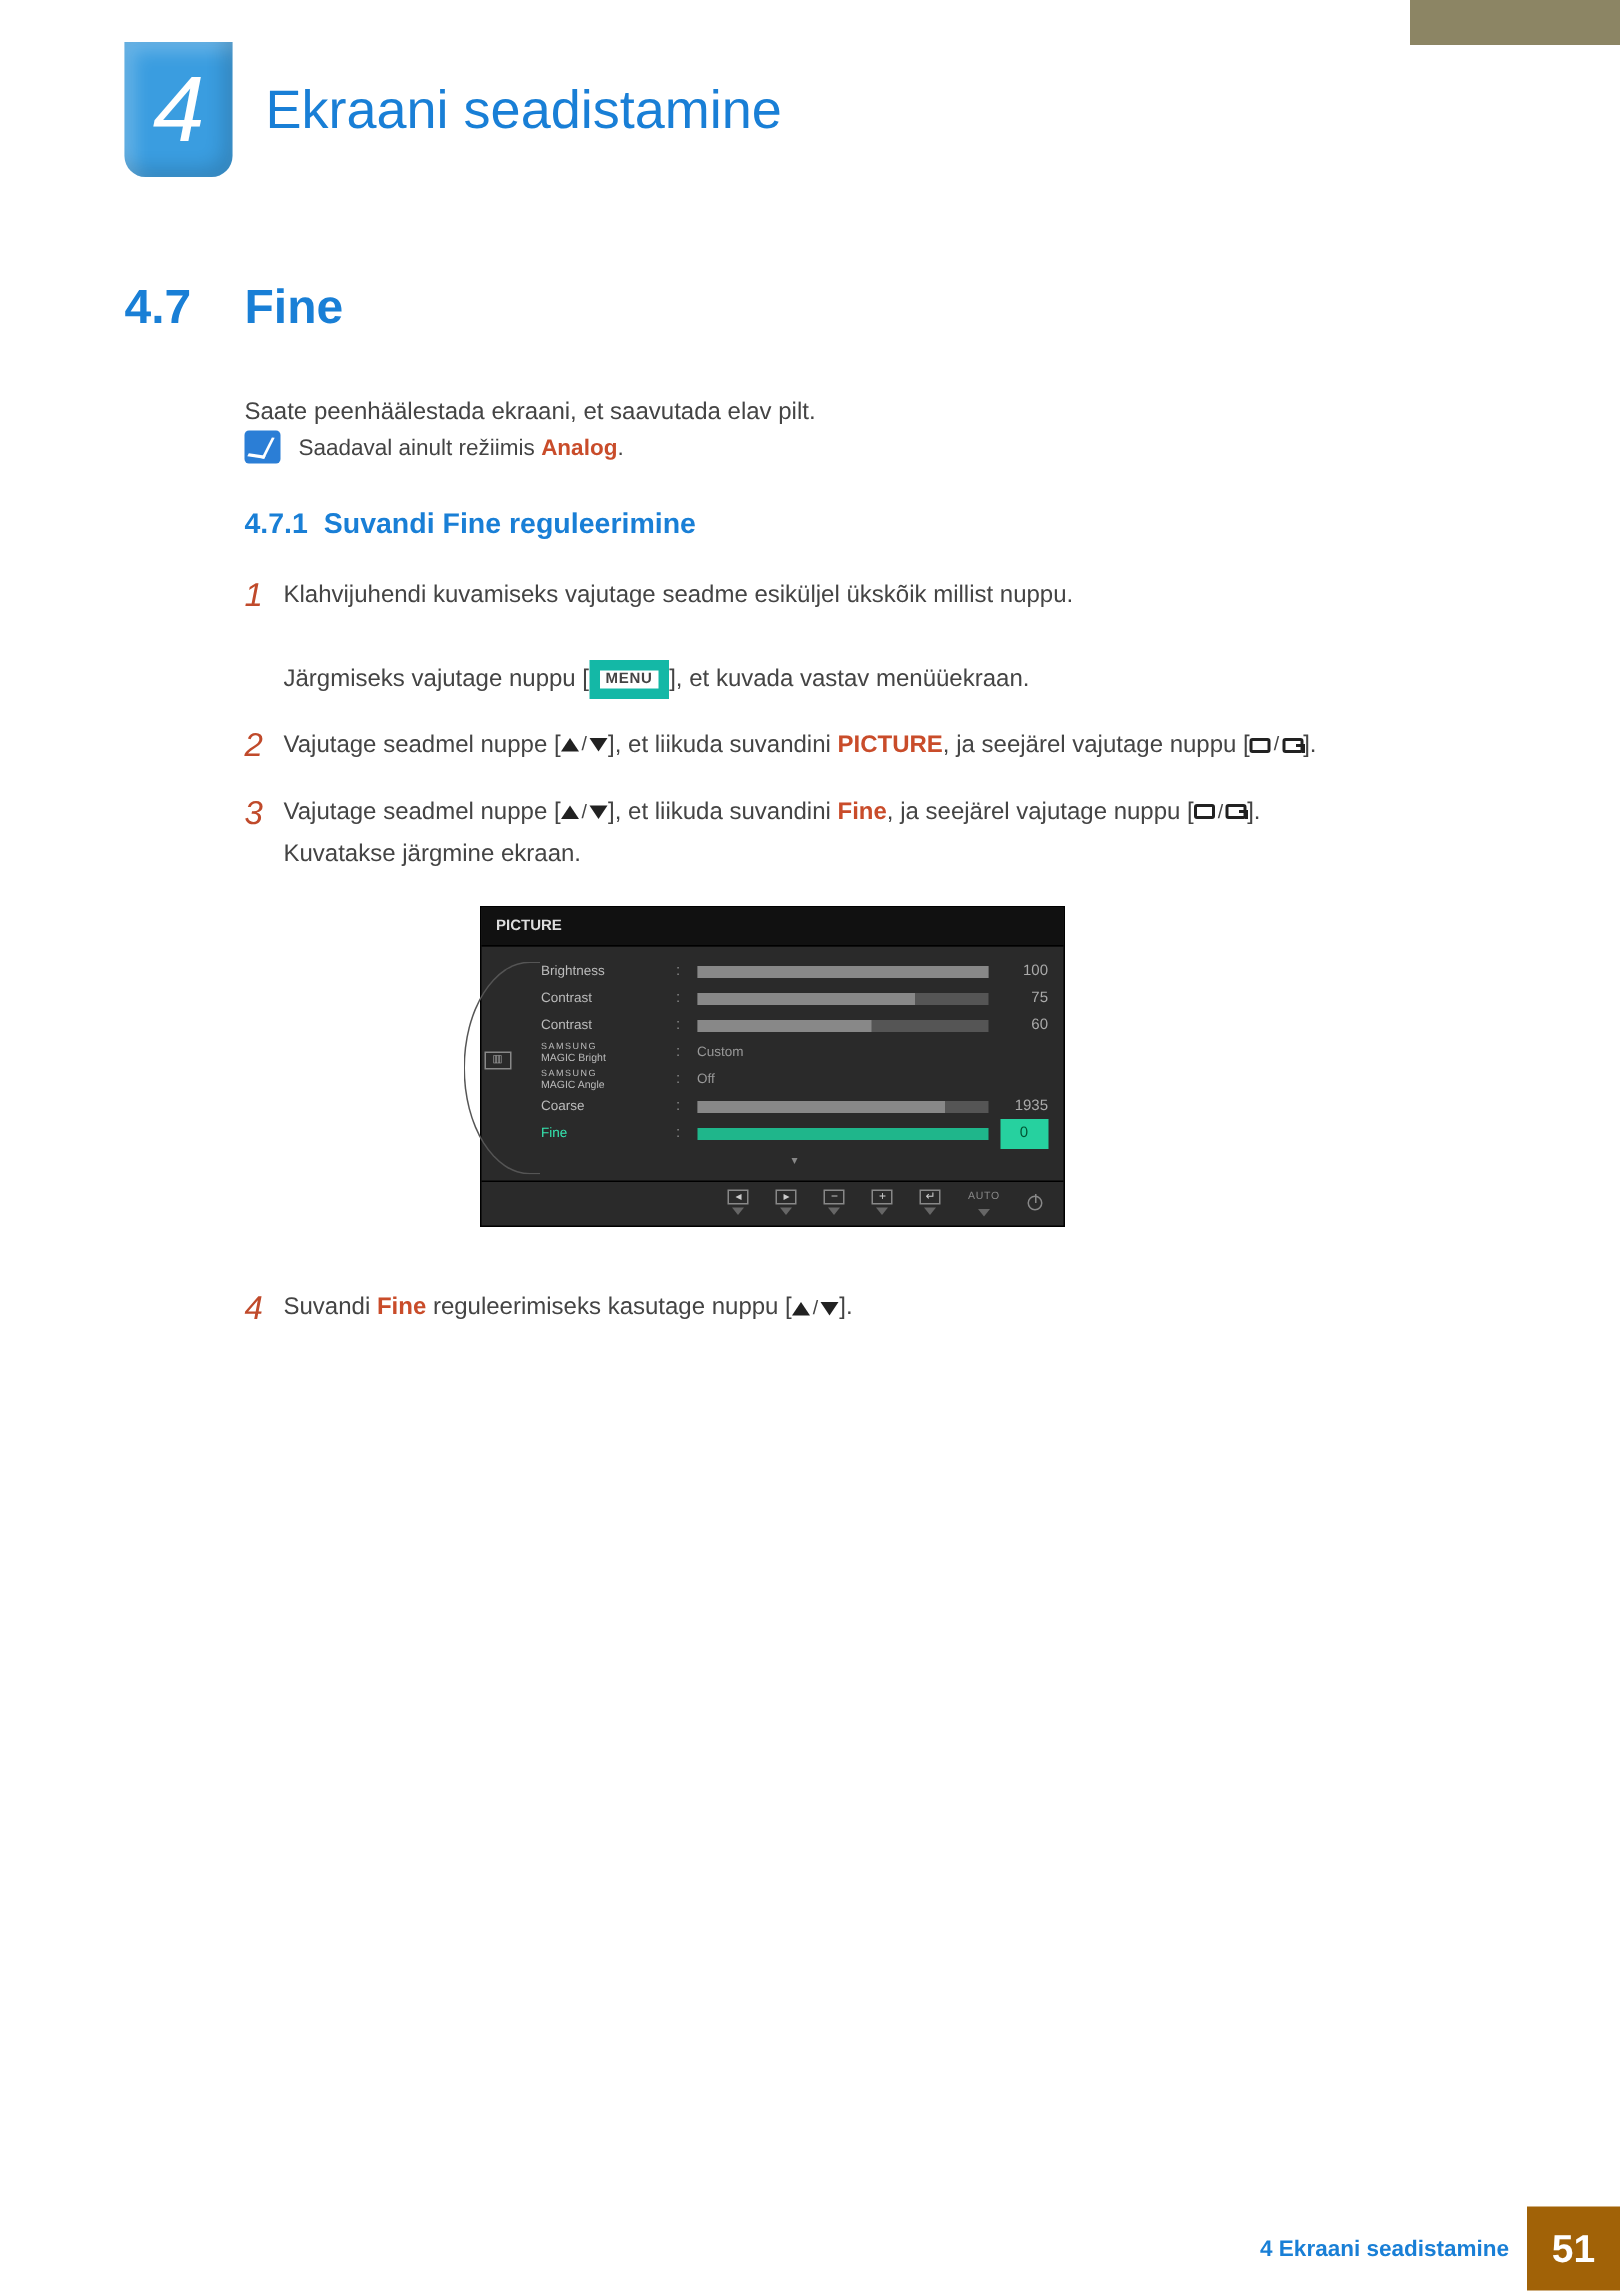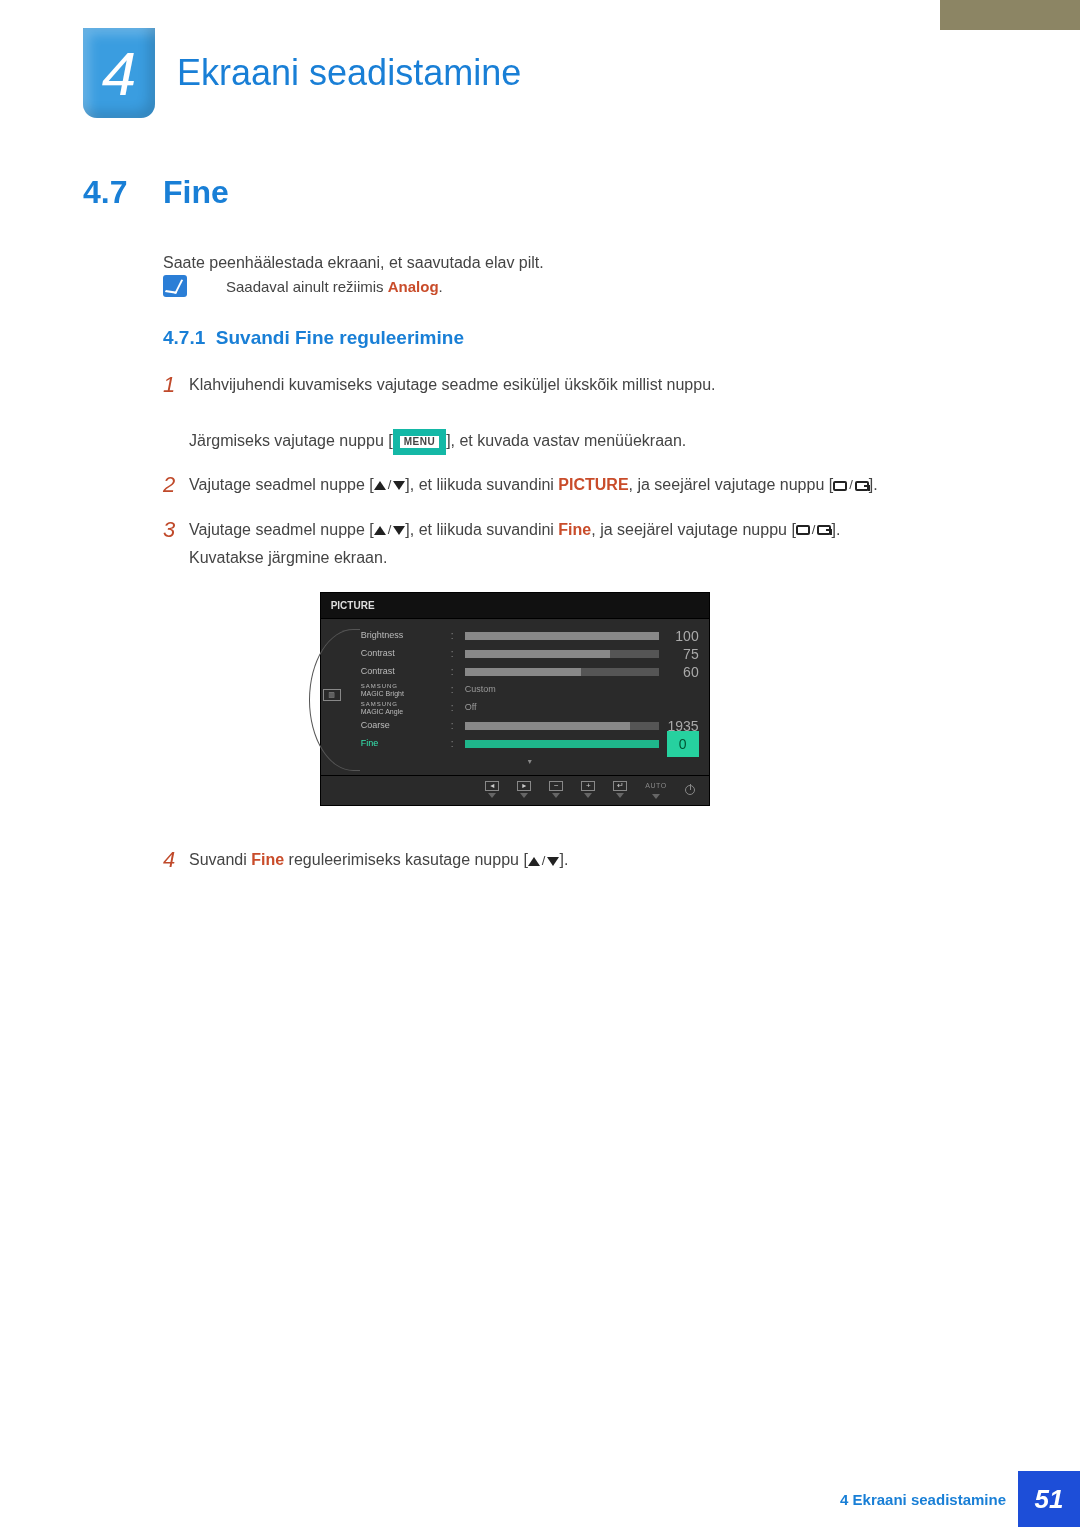--- a/index.html
+++ b/index.html
@@ -41,21 +41,21 @@
     box-shadow: inset -6px -6px 12px rgba(0,0,0,0.15), inset 6px 6px 12px rgba(255,255,255,0.25);
   }
   .chapter-title {
     margin-left: 22px;
     font-size: 36px;
     color: #197fd6;
     font-weight: 400;
   }
   .content {
     position: absolute;
-    top: 174px;
+    top: 186px;
     left: 83px;
     width: 920px;
   }
   .section-head {
     display: flex;
     align-items: baseline;
     margin-bottom: 40px;
   }
   .section-num {
     font-size: 32px;
@@ -72,21 +72,20 @@
     margin-left: 80px;
     font-size: 16px;
     line-height: 1.5;
     color: #444;
   }
   .note-row {
     margin-left: 80px;
     display: flex;
     align-items: center;
     margin-bottom: 30px;
-    gap: 27px;
   }
   .note-icon {
     width: 24px;
     height: 22px;
     background: #2b7ed6;
     border-radius: 3px;
     margin-right: 12px;
     position: relative;
   }
   .note-icon::after {
@@ -231,21 +230,21 @@
     flex: 1;
     height: 8px;
     background: #555;
     position: relative;
   }
   .osd-bar-fill {
     position: absolute; left: 0; top: 0; bottom: 0;
     background: #888;
   }
   .osd-textval { flex: 1; color: #999; font-size: 9px; }
-  .osd-val { width: 32px; text-align: right; color: #aaa; font-size: 14px; }
+  .osd-val { width: 32px; text-align: right; color: #aaa; font-size: 10px; }
   .osd-row.selected .osd-label { color: #35e6b0; }
   .osd-row.selected .osd-bar { background: #1fb68b; }
   .osd-row.selected .osd-val {
     background: #26d19f;
     color: #053;
     text-align: center;
     padding: 1px 0;
   }
   .osd-footer {
     display: flex;
@@ -306,28 +305,27 @@
   }
   .footer-text {
     font-size: 15px;
     color: #197fd6;
     margin-right: 12px;
     font-weight: 600;
   }
   .footer-page {
     width: 62px;
     height: 56px;
-    background: #1d4ed8;
+    background: #a16207;
     color: #fff;
     font-size: 26px;
     font-weight: 700;
     display: flex;
     align-items: center;
     justify-content: center;
-    font-style: italic;
   }
 </style>
 </head>
 <body>
 
 <div class="top-bar"></div>
 
 <div class="header">
   <div class="chapter-tab">4</div>
   <div class="chapter-title">Ekraani seadistamine</div>

